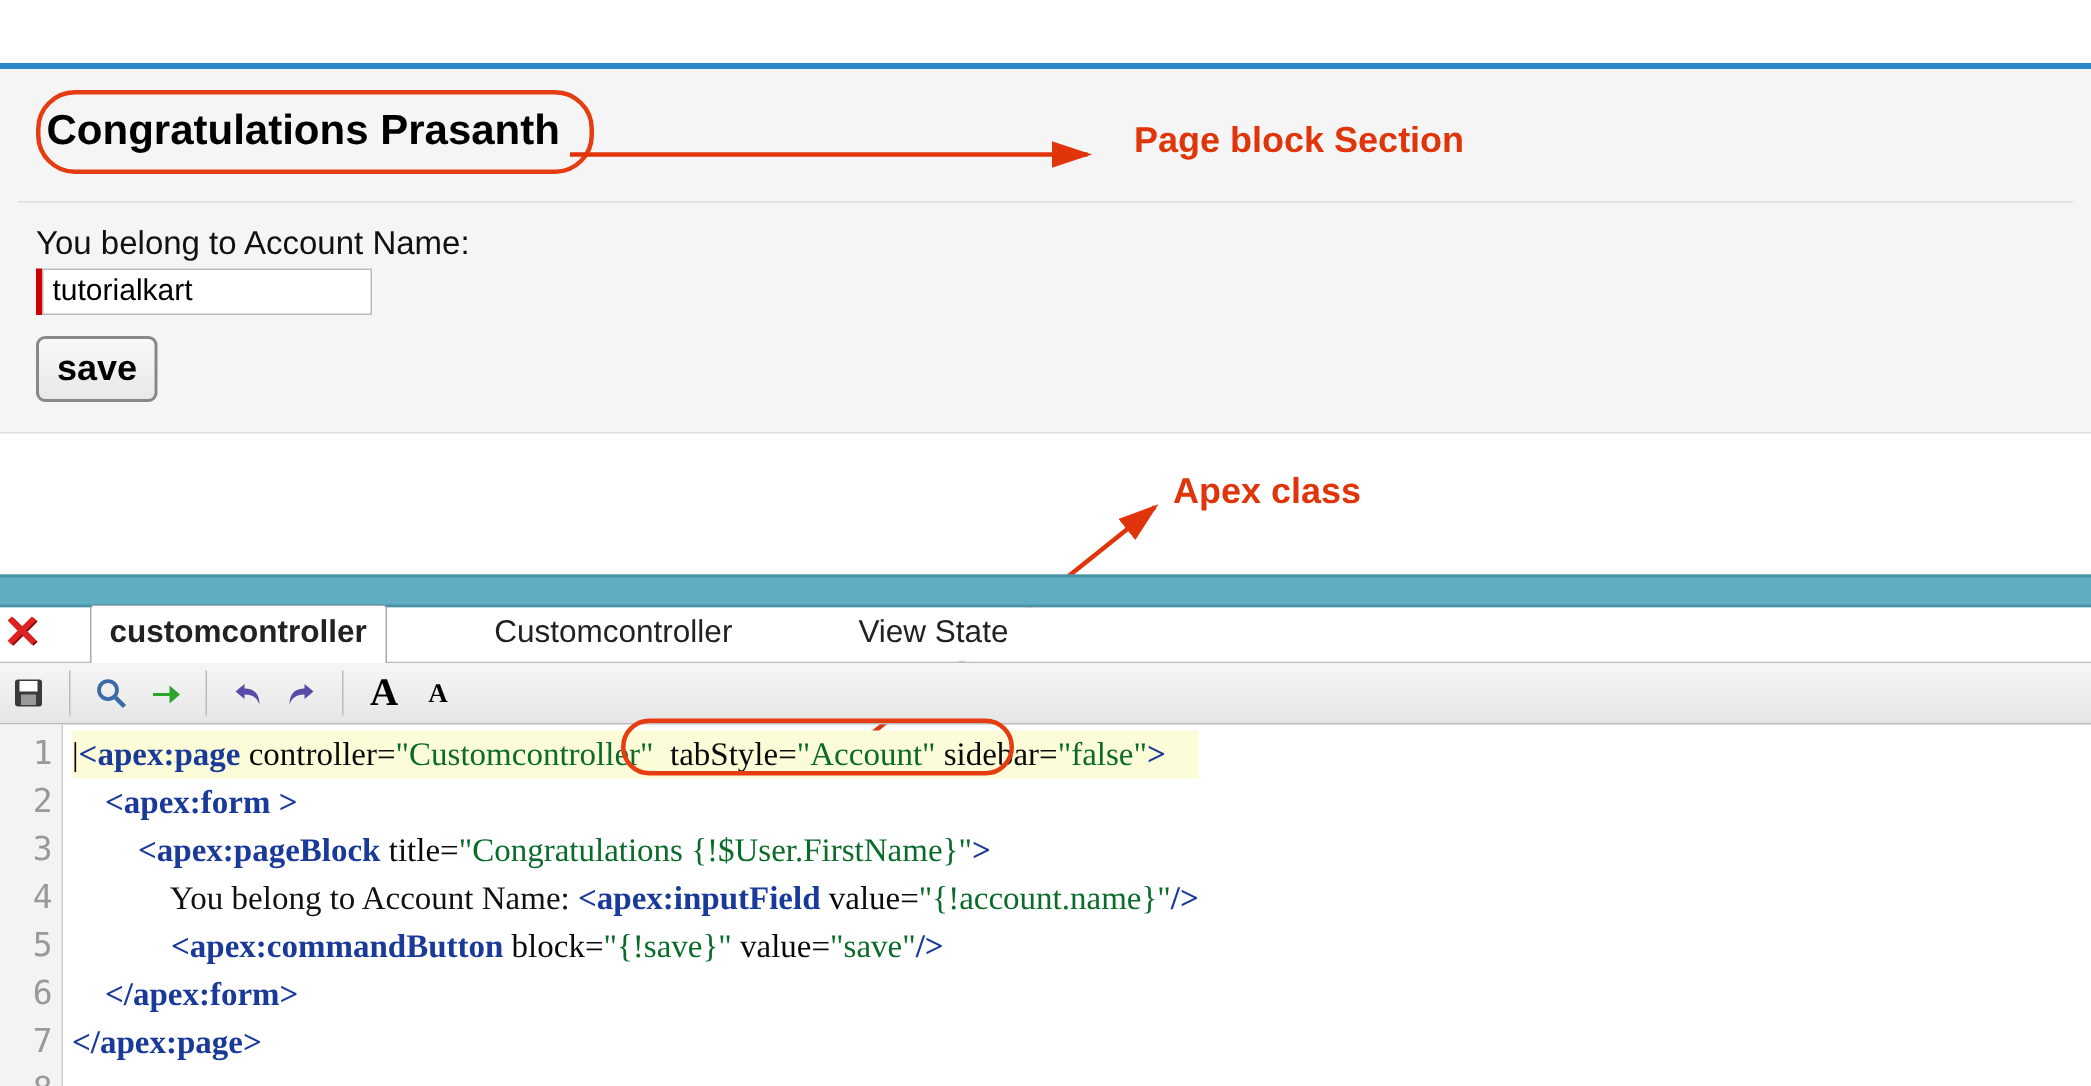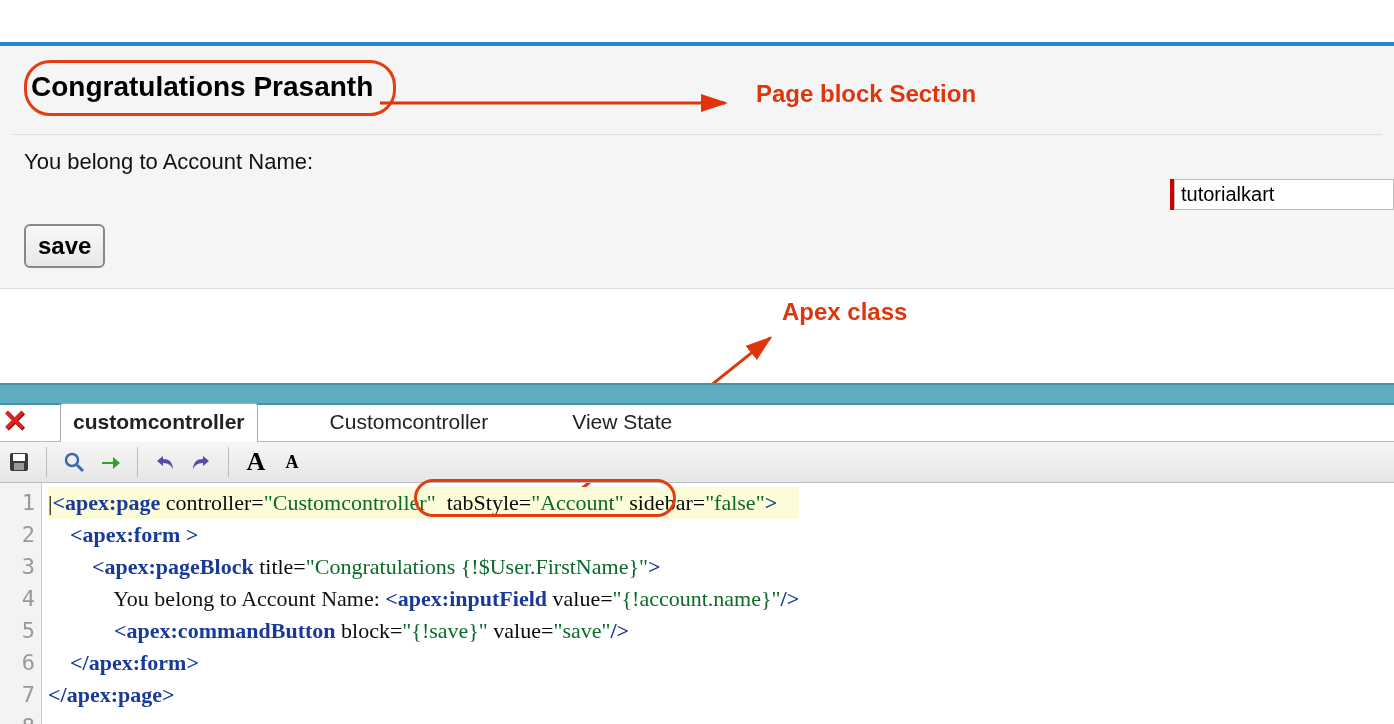--- a/index.html
+++ b/index.html
@@ -19,21 +19,21 @@
       padding: 8px 20px 10px 4px;
       border: 3px solid #e63c12;
       border-radius: 26px;
       font-size: 28px;
       font-weight: 700;
       position: relative;
     }
     .pb-divider { border-top: 1px solid #ddd; margin: 0 12px; }
     .pb-body { padding: 14px 0 0 24px; }
     .pb-label { font-size: 22px; color: #111; margin-bottom: 4px; display: block; }
-    .input-wrap { display: flex; align-items: stretch; justify-content: flex-end; }
+    .input-wrap { display: flex; align-items: stretch; }
     .red-bar { width: 4px; background: #c00; }
     .acct-input {
       font-size: 20px;
       padding: 3px 6px;
       border: 1px solid #bbb;
       width: 220px;
       background: #fff;
     }
     .save-btn {
       display: inline-block;
@@ -159,21 +159,21 @@
   <svg class="arrow-svg" style="left:380px; top:46px;" width="360" height="30">
     <defs>
         <marker id="ah1" markerWidth="10" markerHeight="10" refX="8" refY="3" orient="auto">
           <path d="M0,0 L0,6 L9,3 z" fill="#e0350b"></path>
         </marker>
       </defs>
     <line x1="0" y1="15" x2="345" y2="15" stroke="#e0350b" stroke-width="3" marker-end="url(#ah1)"></line>
   </svg>
   <div class="annotation" style="left:756px; top:38px;">Page block Section</div>
 
-  <div class="annotation" style="left:782px; top:256px;">Apex class</div>
+  <div class="annotation" style="left:782px; top:272px;">Apex class</div>
   <svg class="arrow-svg" style="left:560px; top:288px;" width="220" height="180">
     <defs>
         <marker id="ah2" markerWidth="10" markerHeight="10" refX="8" refY="3" orient="auto">
           <path d="M0,0 L0,6 L9,3 z" fill="#e0350b"></path>
         </marker>
       </defs>
     <line x1="10" y1="168" x2="210" y2="8" stroke="#e0350b" stroke-width="3" marker-end="url(#ah2)"></line>
   </svg>
 
   <div style="height:90px;"></div>

